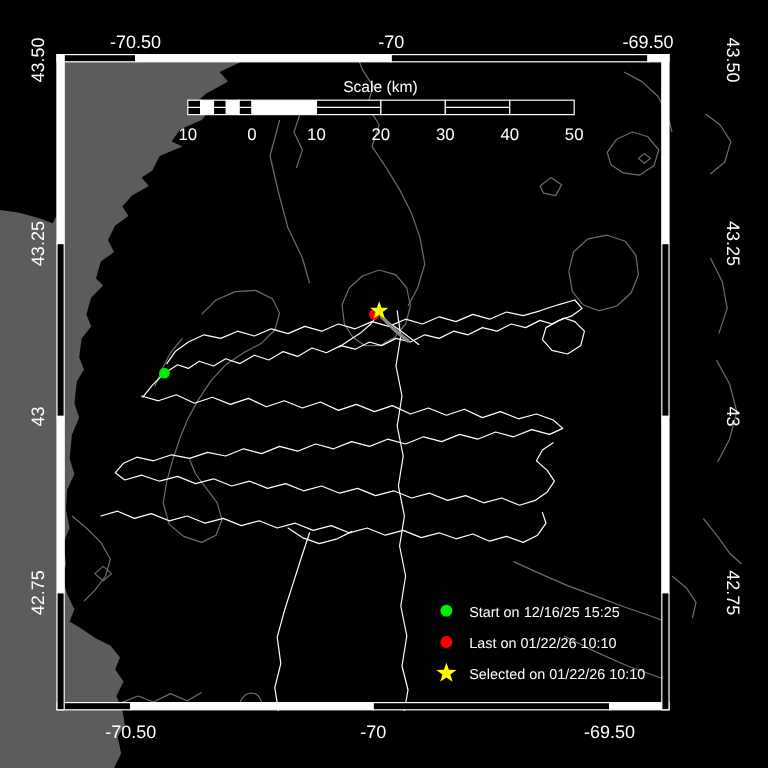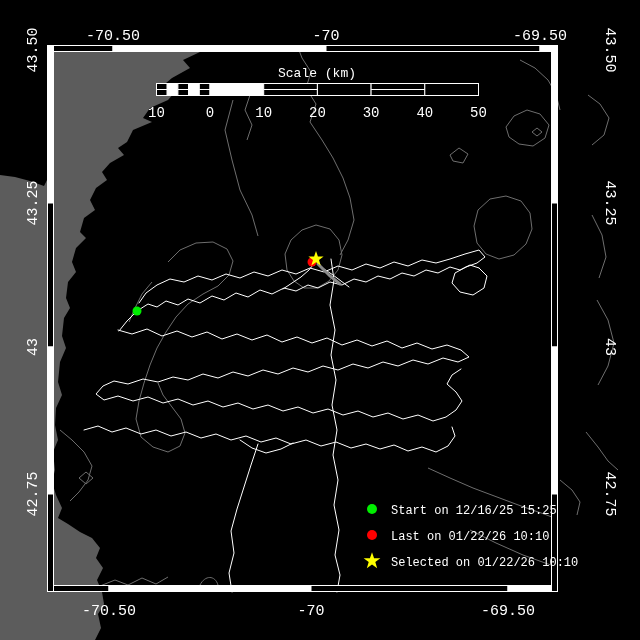--- a/index.html
+++ b/index.html
@@ -1,17 +1,17 @@
 <!DOCTYPE html>
 <html><head>
 <meta charset="utf-8">
 <style>
   html,body{margin:0;padding:0;background:#000;}
   #stage{position:relative;width:640px;height:640px;background:#000;overflow:hidden;
-         font-family:Liberation Mono, monospace;}
+         font-family:Liberation Sans, sans-serif;}
   svg{position:absolute;left:0;top:0;}
   text{fill:#ffffff;}
   .axis-label{font-size:15px;}
   .scale-num{font-size:14px;}
   .scale-title{font-size:13px;}
   .legend-label{font-size:12px;}
   .band{stroke:#ffffff;stroke-width:1;}
   .band.b{fill:#000000;}
   .band.w{fill:#ffffff;}
   .track{fill:none;stroke:#ffffff;stroke-width:1;stroke-linejoin:round;stroke-linecap:round;}

